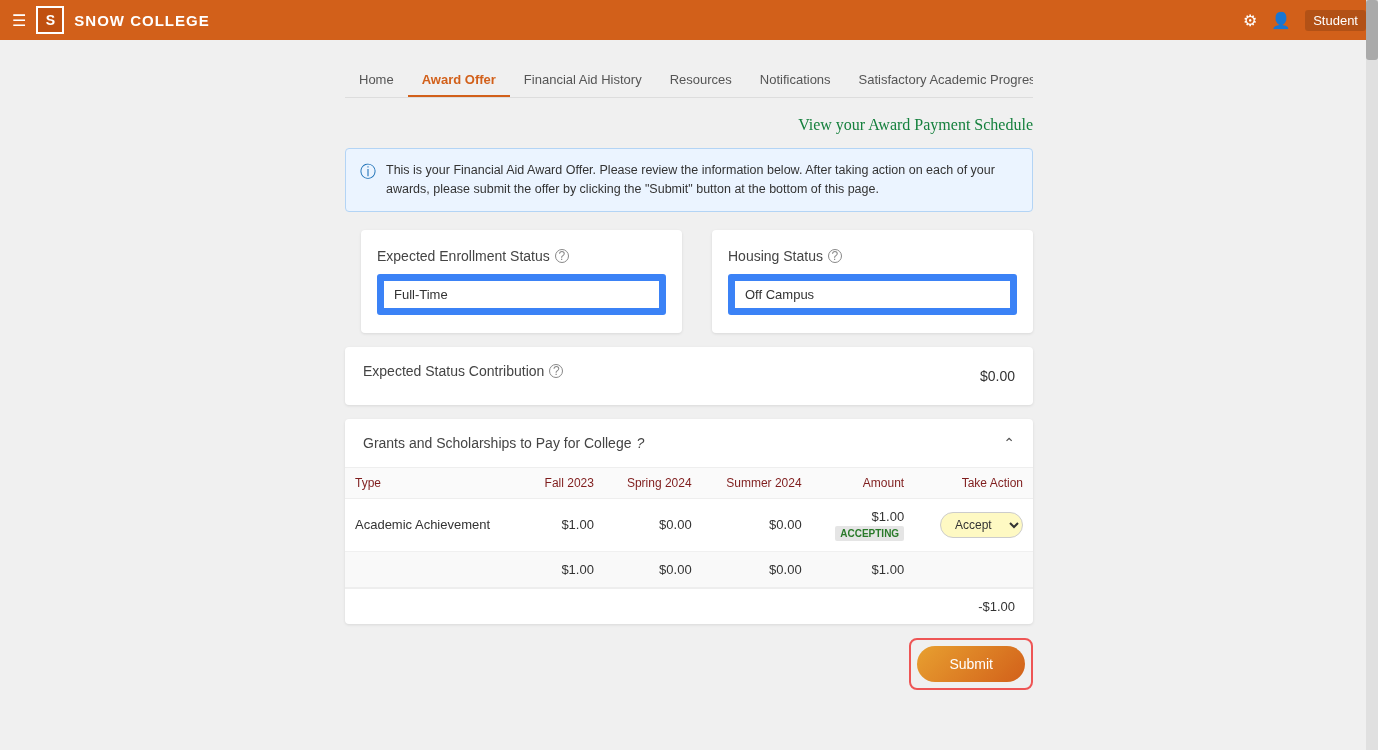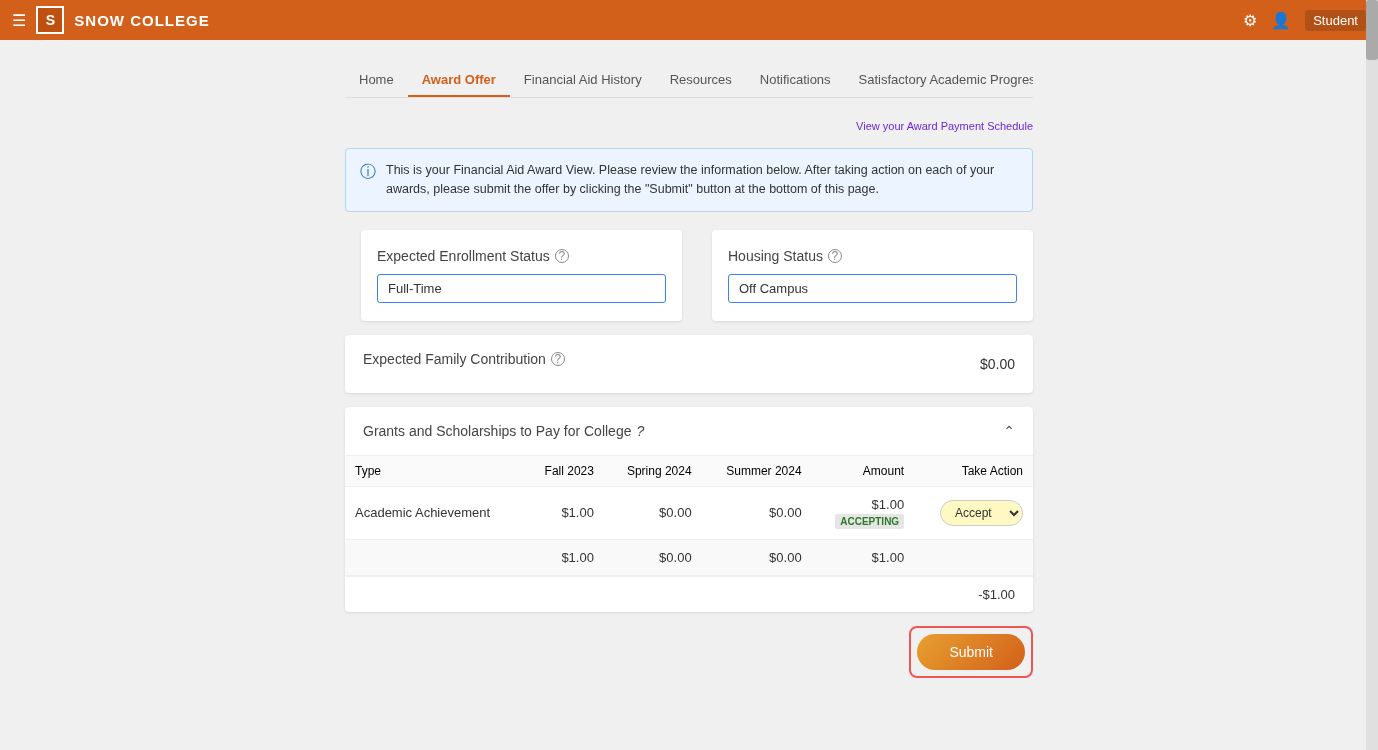--- a/index.html
+++ b/index.html
@@ -131,24 +131,25 @@
       border-bottom: 2px solid #D2601A;
       font-weight: 700;
     }
 
     
     .payment-schedule-link {
       text-align: right;
       margin-bottom: 14px;
     }
     .payment-schedule-link a {
-      color: #6d28d9;
-      font-size: 11px;
+      color: #15803d;
+      font-size: 16px;
       text-decoration: none;
       font-weight: 500;
+      font-family: Liberation Serif, serif;
     }
 
     
     .info-banner {
       background: #EBF4FF;
       border: 1px solid #b3d4f5;
       border-radius: 4px;
       padding: 12px 14px;
       display: flex;
       align-items: flex-start;
@@ -200,21 +201,21 @@
       border-radius: 50%;
       width: 14px;
       height: 14px;
       display: inline-flex;
       align-items: center;
       justify-content: center;
       font-style: normal;
       cursor: pointer;
     }
     .card-value-box {
-      border: 1px solid #3b82f6;
+      border: 7px solid #3b82f6;
       border-radius: 3px;
       padding: 6px 10px;
       font-size: 13px;
       color: #333;
     }
 
     
     .efc-card {
       padding: 16px 18px;
       display: flex;
@@ -252,21 +253,21 @@
 
     
     .grants-table {
       width: 100%;
       border-collapse: collapse;
       font-size: 13px;
     }
     .grants-table th {
       padding: 8px 10px;
       text-align: right;
-      color: #000000;
+      color: #7f1d1d;
       font-weight: 500;
       font-size: 12px;
       background: #fafafa;
       border-bottom: 1px solid #eee;
     }
     .grants-table th:first-child { text-align: left; }
     .grants-table td {
       padding: 10px 10px;
       text-align: right;
       color: #333;
@@ -386,21 +387,21 @@
     <div class="nav-tab">Satisfactory Academic Progress</div>
 
   </div>
 
   <div class="payment-schedule-link">
     <a href="#">View your Award Payment Schedule</a>
   </div>
 
   <div class="info-banner">
     <span class="info-icon">ⓘ</span>
-    <span class="info-text">This is your Financial Aid Award View. Please review the information below. After taking action on each of your awards, please submit the offer by clicking the "Submit" button at the bottom of this page.</span>
+    <span class="info-text">This is your Financial Aid Award Offer. Please review the information below. After taking action on each of your awards, please submit the offer by clicking the "Submit" button at the bottom of this page.</span>
   </div>
 
   <div class="two-col-row">
     <div class="card">
       <div class="card-title">
         <span>Expected Enrollment Status</span>
         <i class="help-icon">?</i>
       </div>
       <div class="card-value-box">Full-Time</div>
     </div>
@@ -408,21 +409,21 @@
       <div class="card-title">
         <span>Housing Status</span>
         <i class="help-icon">?</i>
       </div>
       <div class="card-value-box">Off Campus</div>
     </div>
   </div>
 
   <div class="card efc-card">
     <div class="card-title">
-      <span>Expected Family Contribution</span>
+      <span>Expected Status Contribution</span>
       <i class="help-icon">?</i>
     </div>
     <div class="efc-amount">$0.00</div>
   </div>
 
   <div class="card grants-card">
     <div class="grants-header">
       <div class="grants-title">
         <span>Grants and Scholarships to Pay for College</span>
         <i class="help-icon">?</i>

